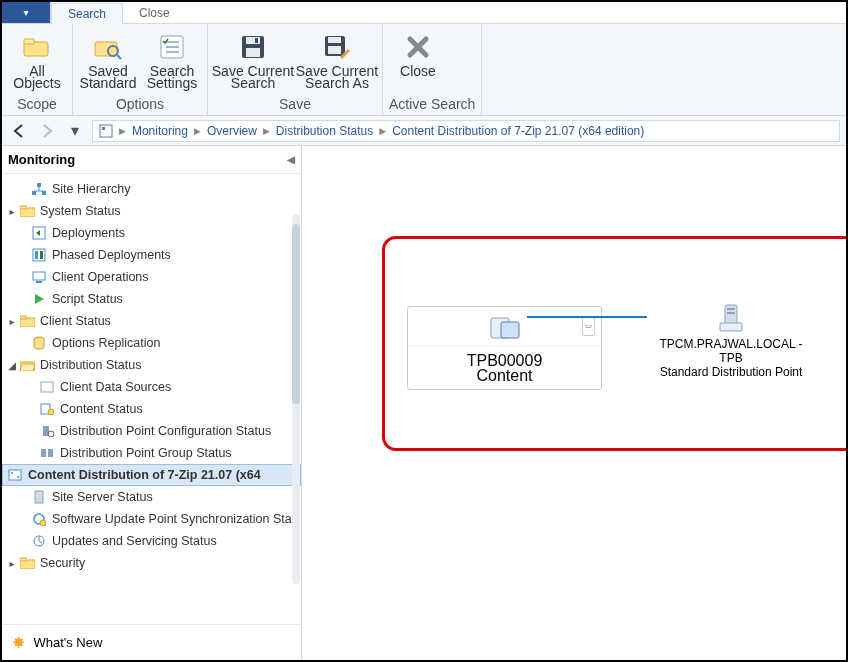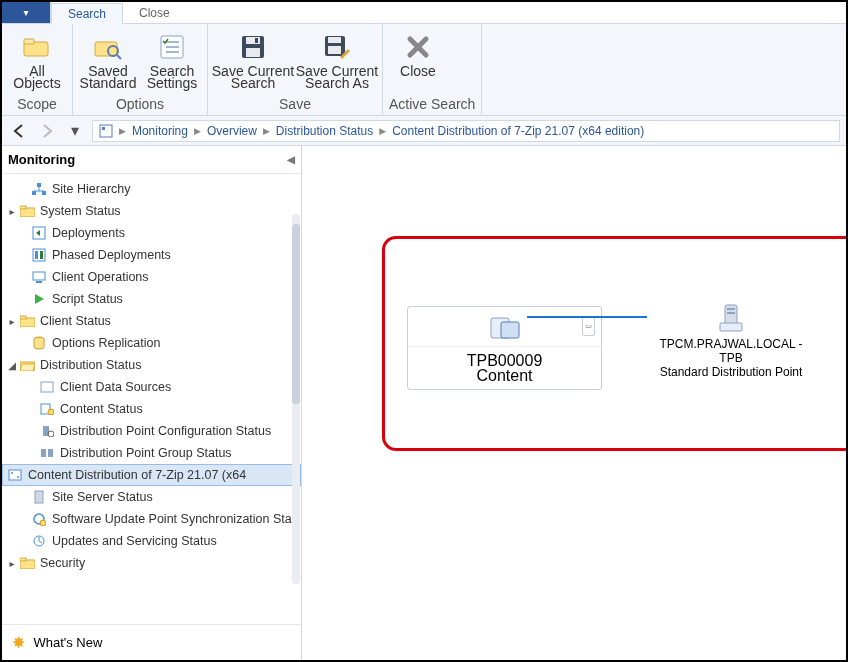--- a/index.html
+++ b/index.html
@@ -33,21 +33,21 @@
     
     
     .split { display: flex; height: calc(100% - 22px - 92px - 30px); }
     .sidebar { width: 300px; border-right: 1px solid #cfd8e3; display: flex; flex-direction: column; min-width: 0; }
     .side-title { font-size: 13px; font-weight: 600; padding: 6px 6px; border-bottom: 1px solid #e4e8ee; display: flex; align-items: center; justify-content: space-between; }
     .collapse-ico { color:#777; font-size:10px; }
     .tree { flex: 1; overflow: hidden; position: relative; padding-top: 4px; }
     .tree-scroll { position:absolute; right:1px; top:40px; bottom:40px; width:8px; background:#e9edf2; border-radius:4px;}
     .tree-thumb { position:absolute; top:10px; width:8px; height:180px; background:#c9d1db; border-radius:4px;}
     .node { display: flex; align-items: center; font-size: 12.5px; color: #333; padding: 3px 4px; cursor: pointer; white-space: nowrap; }
-    .node.selected { background: #d8e6f6; border: 1px solid #9abde3; padding: 2px 3px; }
+    .node.selected { background: #d8e6f6; border: 1px solid #9abde3; padding: 2px 3px; font-weight: bold; }
     .expander { width: 12px; text-align: center; color: #555; font-size: 10px; }
     .nicon { width: 18px; height: 16px; margin-right: 4px; display: inline-flex; align-items: center; justify-content: center; }
     .ind0 { padding-left: 4px; } .ind1 { padding-left: 16px; } .ind2 { padding-left: 36px; }
     .whatsnew { border-top: 1px solid #e4e8ee; padding: 8px 10px; display: flex; align-items: center; gap: 8px; font-size: 13px; cursor:pointer; }
     .star { color: #f5a623; font-size: 16px; }
     
     
     .content { flex: 1; position: relative; background: #fff; }
     .hl-box { position: absolute; left: 80px; top: 90px; width: 520px; height: 215px; border: 3px solid #d8000c; border-radius: 14px; }
     .node-box { position: absolute; background: #fff; border: 1px solid #c7ced8; border-radius: 3px; display: flex; flex-direction: column; align-items: center; }

